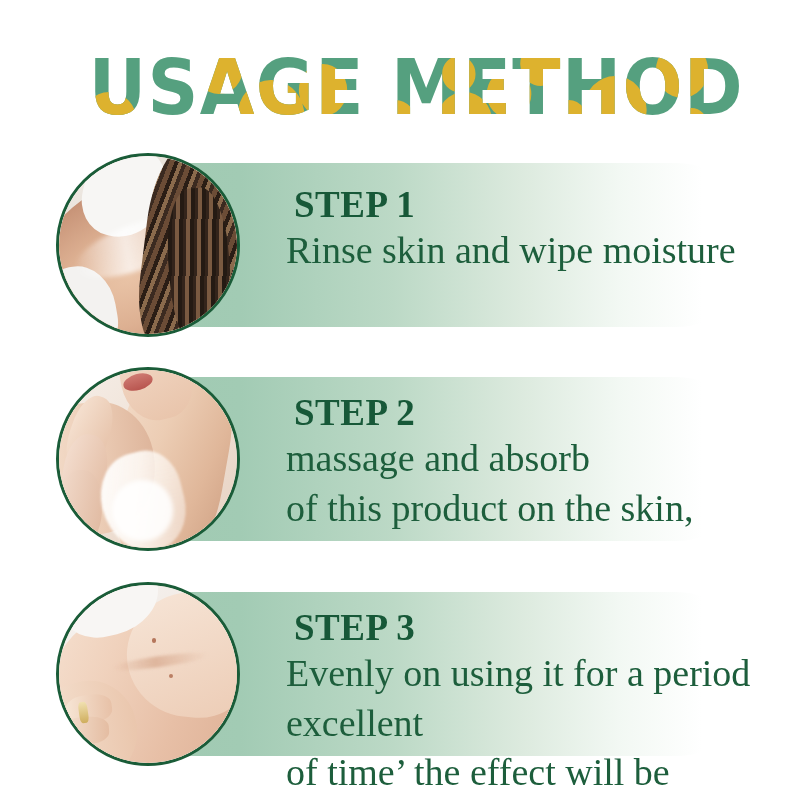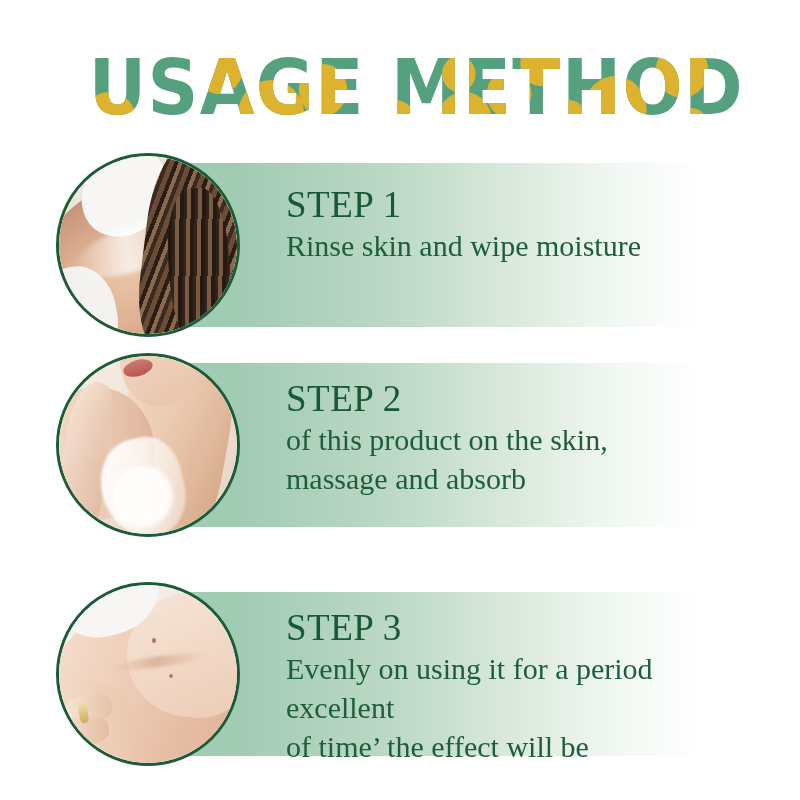--- a/index.html
+++ b/index.html
@@ -75,21 +75,21 @@
         #9ec9b0 0%,
         #a2cbb4 26%,
         #bcd9c6 48%,
         #dceade 66%,
         #f2f8f3 80%,
         #ffffff 92%,
         #ffffff 100%);
   }
 
   #step-1 { top: 163px; }
-  #step-2 { top: 363px; }
+  #step-2 { top: 377px; }
   #step-3 { top: 592px; }
 
   
   .step-photo {
     position: absolute;
     left: -2px;
     top: -10px;
     width: 184px;
     height: 184px;
     border-radius: 50%;
@@ -178,32 +178,33 @@
   
   .step-text {
     position: absolute;
     left: 228px;
     top: 22px;
     width: 460px;
   }
 
   .step-heading {
     font-family: "Liberation Serif", "DejaVu Serif", serif;
-    font-weight: 400;
+    font-weight: 700;
     font-size: 37px;
     line-height: 1.06;
     letter-spacing: 0.5px;
     color: #175838;
     white-space: nowrap;
+    margin-left: 8px;
   }
 
   .step-body {
     font-family: "Liberation Serif", "DejaVu Serif", serif;
     font-weight: 400;
-    font-size: 30px;
+    font-size: 38px;
     line-height: 1.30;
     color: #1d5e3c;
     margin-top: 2px;
   }
 
   .step-body .line { white-space: nowrap; display: block; }
 
   #step-2 .step-text { top: 16px; }
   #step-3 .step-text { top: 16px; }
 </style>
@@ -271,22 +272,22 @@
         <div class="p2-f1"></div>
           <div class="p2-f2"></div>
           <div class="p2-f3"></div>
         <div class="p2-cream"></div>
           <div class="p2-cream2"></div>
       </div>
     </div>
     <div class="step-text">
       <div class="step-heading">STEP 2</div>
       <div class="step-body">
+        <span class="line">massage and absorb</span>
         <span class="line">of this product on the skin,</span>
-        <span class="line">massage and absorb</span>
       </div>
     </div>
   </div>
 
   <div class="step" id="step-3">
     <div class="step-photo">
       <div class="photo-art">
         <div class="p3-bg"></div>
         <div class="p3-body"></div>
           <div class="p3-shoulder"></div>

